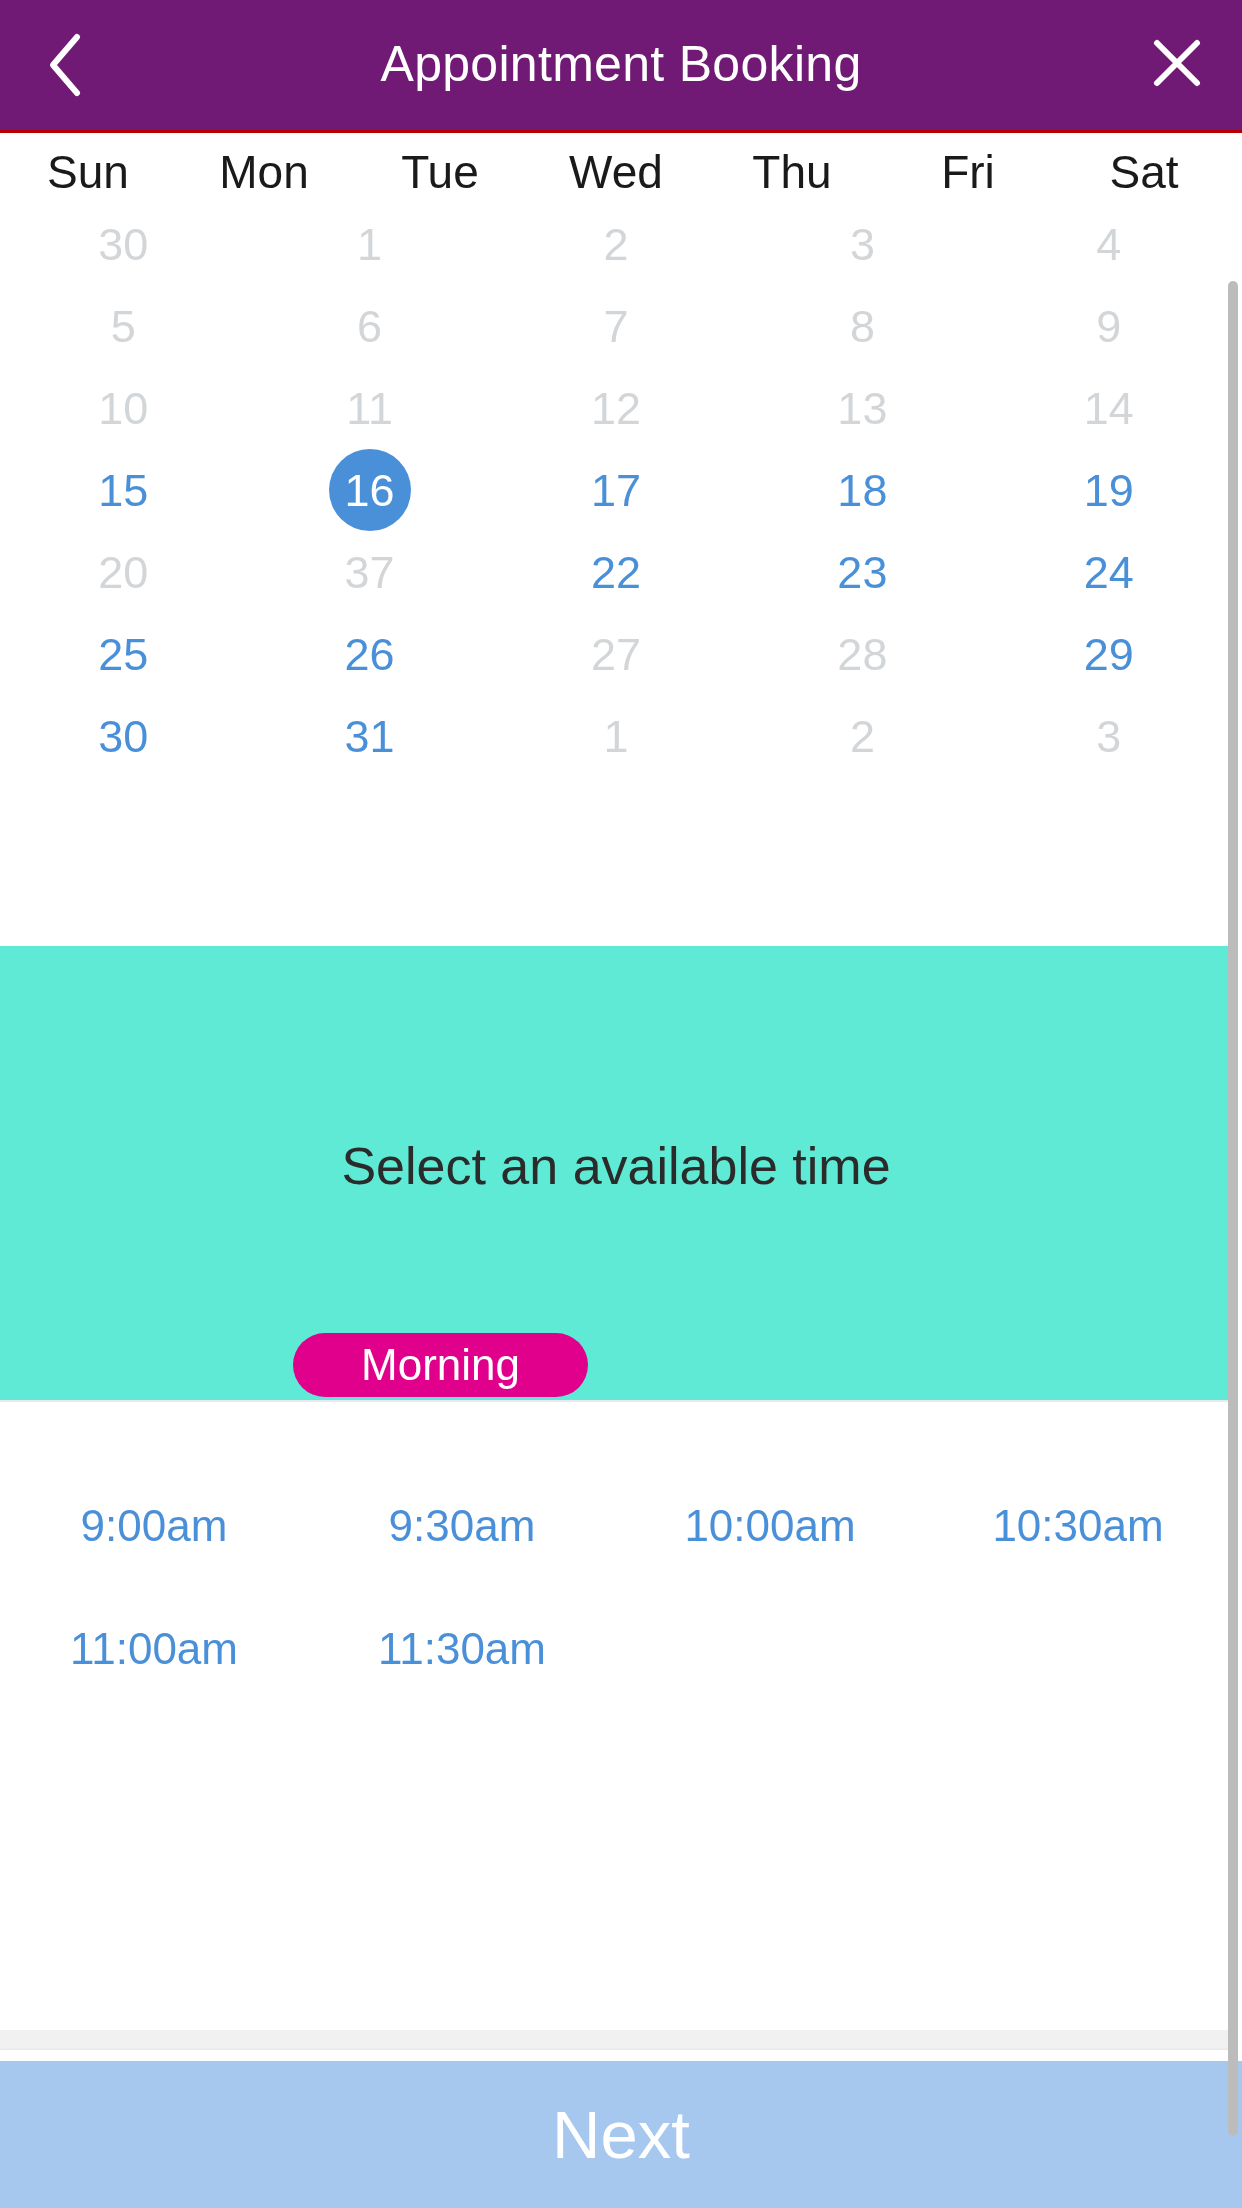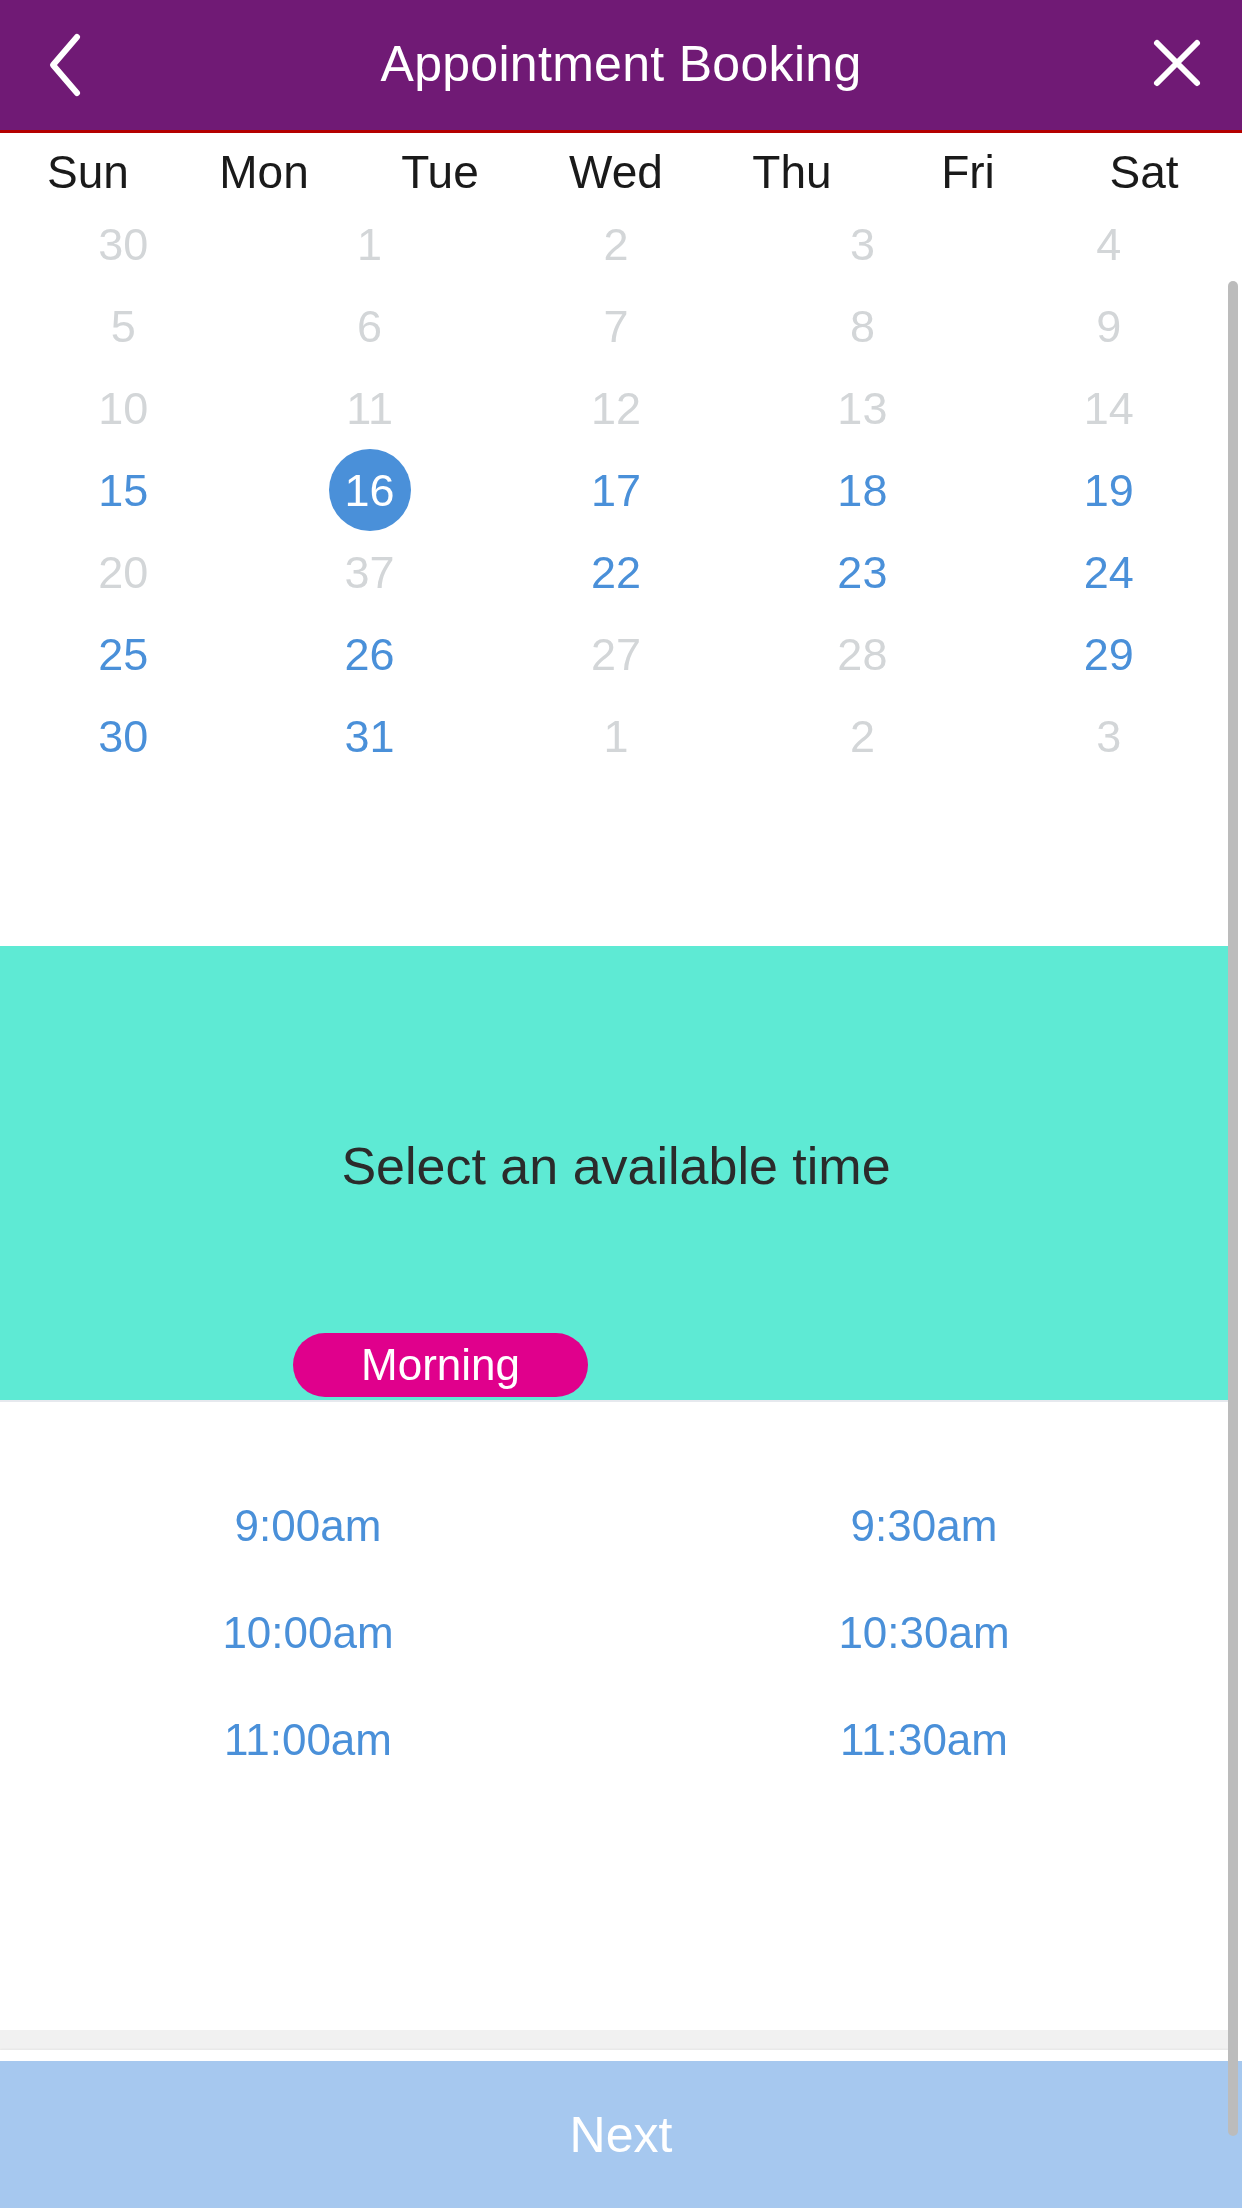--- a/index.html
+++ b/index.html
@@ -135,22 +135,22 @@
 
   
   .slots {
     position:absolute; left:0; top:1402px;
     width:1232px; height:628px;
     background:#ffffff;
     padding-top:70px;
   }
   .slot-grid {
     display:grid;
-    grid-template-columns:1fr 1fr;
-    row-gap:0px;
+    grid-template-columns:1fr 1fr 1fr 1fr;
+    row-gap:16px;
   }
   .slot {
     height:107px;
     display:flex; align-items:center; justify-content:center;
     font-size:44px;
     color:#4a90d9;
     cursor:pointer;
   }
 
   
@@ -163,21 +163,21 @@
     position:absolute; left:0; top:2050px;
     width:1232px; height:12px;
     background:#ffffff;
     box-shadow:0 -1px 2px rgba(0,0,0,0.05);
   }
   .next-button {
     position:absolute; left:0; top:2061px;
     width:1242px; height:147px;
     background:#a6c8ef;
     display:flex; align-items:center; justify-content:center;
-    color:#ffffff; font-size:50px; font-weight:400;
+    color:#ffffff; font-size:67px; font-weight:400;
     cursor:pointer;
   }
 
   
   .scrollbar-track {
     position:absolute; right:0; top:136px;
     width:14px; height:1894px;
     background:transparent;
   }
   .scrollbar-thumb {

